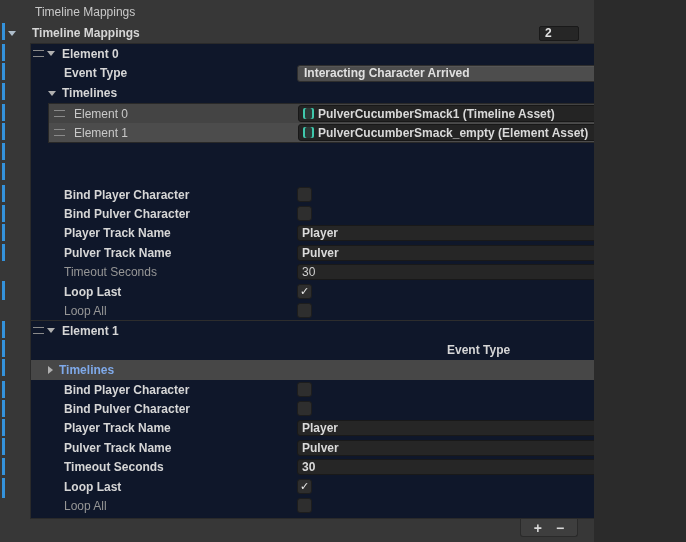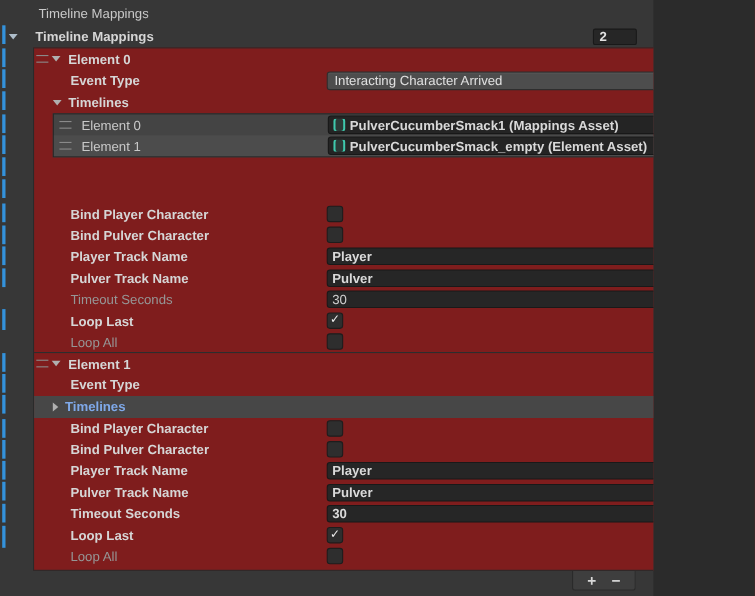--- a/index.html
+++ b/index.html
@@ -8,21 +8,21 @@
     position:relative; width:594px; height:542px; overflow:hidden;
     background:#373737;
     font-family:"Liberation Sans","DejaVu Sans",sans-serif;
     font-size:12px; color:#c9c9c9; cursor:default; user-select:none;
   }
   
   .rail i { position:absolute; left:2px; width:3px; height:17px; background:#3492db; display:block; }
   .gutter { position:absolute; left:680px; top:0; width:1px; height:542px; background:#4a4a4a; opacity:.45; }
 
   .row { display:flex; align-items:center; height:19px; }
-  .h20 { height:20px; }
+  .h20 { height:20px;justify-content:flex-end; }
   .lbl { white-space:nowrap; overflow:hidden; }
   .b   { font-weight:700; color:#d6d6d6; }
   .dim { font-weight:400; color:#969696; }
   .blue{ color:#7fa9e9; }
 
   .scriptrow { height:23px; display:flex; align-items:center; padding-left:35px; }
   .outhdr { height:20px; display:flex; align-items:center; padding-left:8px; }
   .outhdr .lbl { margin-left:16px; }
 
   .tri { width:0; height:0; flex:none; }
@@ -31,38 +31,38 @@
   .tri.right { border-top:4px solid transparent; border-bottom:4px solid transparent; border-left:5px solid #b0b0b0; }
 
   .sizebox {
     margin-left:auto; width:40px; height:15px; background:#262626;
     border:1px solid #191919; border-radius:2px; color:#e2e2e2;
     font-weight:700; line-height:13px; padding-left:5px; flex:none;
   }
   .mr15 { margin-right:15px; } .mr8 { margin-right:8px; }
 
   .listbox {
-    margin-left:30px; width:651px; background:#7f1d1d;
+    margin-left:30px; width:651px; background:#0f172a;
     border:1px solid #2a2a2a; padding-bottom:3px;
   }
   .ehdr { padding-left:2px; }
   .ehdr .lbl { margin-left:7px; }
   .handle { width:11px; height:7px; border-top:1px solid #8a8a8a; border-bottom:1px solid #8a8a8a; flex:none; margin-right:3px; }
 
   .prow { padding-left:33px; }
   .prow .lbl { flex:0 0 233px; }
   .ctrl { flex:1 1 auto; display:flex; align-items:center; margin-right:7px; min-width:0; }
 
   .tlhdr { padding-left:17px; }
   .tlhdr .lbl { margin-left:6px; }
   .hl { background:#474747; }
 
   .dropdown {
     flex:1; height:17px; background:#4d4d4d; border:1px solid #2e2e2e; border-radius:3px;
-    display:flex; align-items:center; padding:0 6px; font-weight:400; color:#e0e0e0;
+    display:flex; align-items:center; padding:0 6px; font-weight:700; color:#e0e0e0;
     box-shadow:inset 0 1px 0 rgba(255,255,255,.05);
   }
   .darrow { margin-left:auto; border-left:4px solid transparent; border-right:4px solid transparent; border-top:5px solid #c6c6c6; width:0; height:0; }
 
   .tfield {
     flex:1; height:16px; background:#262626; border:1px solid #191919; border-radius:3px;
     color:#cfcfcf; font-size:12px; padding:0 4px; outline:none; min-width:0;
     font-family:"Liberation Sans","DejaVu Sans",sans-serif;
   }
   .tfield.b { font-weight:700; color:#dadada; }
@@ -165,21 +165,21 @@
         <span class="lbl b">Timelines</span>
         <span class="sizebox mr8">2</span>
       </div>
 
       <div class="ilist">
         <div class="irow">
           <span class="handle"></span>
           <span class="lbl">Element 0</span>
           <span class="objfield">
             <span class="tlicon"></span>
-            <span>PulverCucumberSmack1 (Mappings Asset)</span>
+            <span>PulverCucumberSmack1 (Timeline Asset)</span>
             <i class="picker">⊙</i>
           </span>
         </div>
         <div class="irow alt">
           <span class="handle"></span>
           <span class="lbl">Element 1</span>
           <span class="objfield">
             <span class="tlicon"></span>
             <span>PulverCucumberSmack_empty (Element Asset)</span>
             <i class="picker">⊙</i>

